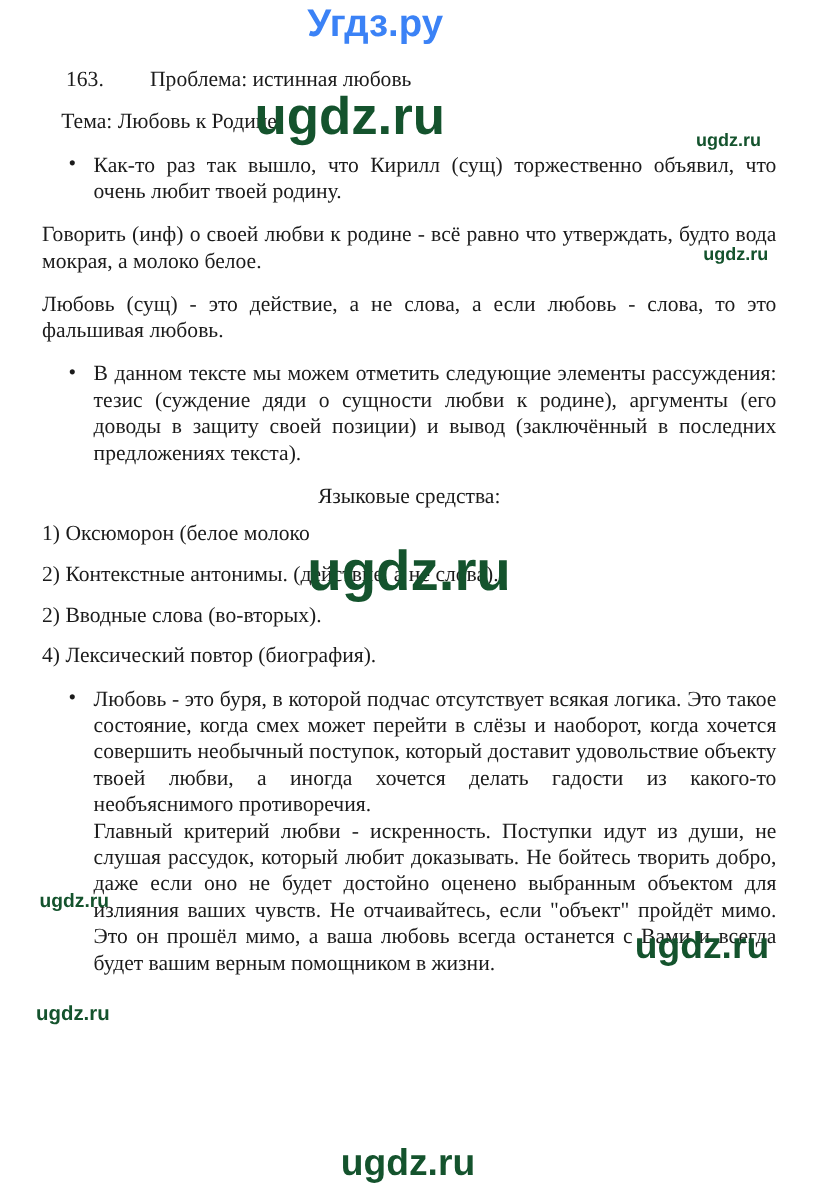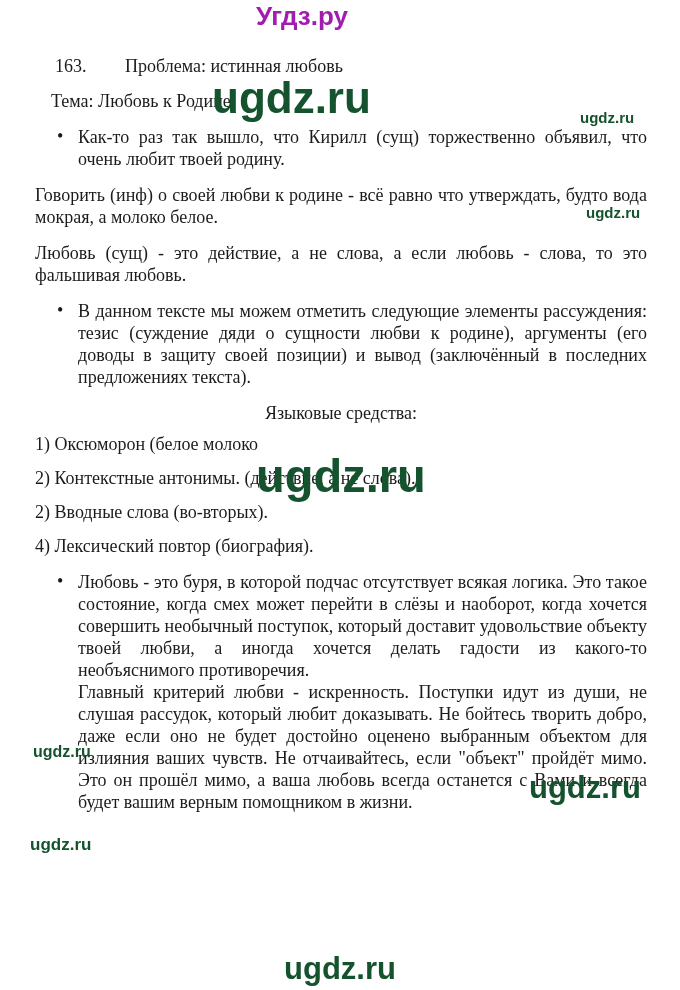--- a/index.html
+++ b/index.html
@@ -8,21 +8,21 @@
     background:#ffffff;
     position:relative;
     overflow:hidden;
     font-family:"Liberation Serif","DejaVu Serif",serif;
     color:#1b1b1b;
   }
   
   .site-header{
     position:absolute;left:256px;top:1px;
     font-family:"Liberation Sans","DejaVu Sans",sans-serif;
-    font-weight:bold;font-size:26px;color:#a21caf;
+    font-weight:bold;font-size:32px;color:#3b82f6;
   }
   
   .doc{
     position:absolute;left:35px;top:55px;width:612px;
     font-size:18px;line-height:22px;
     text-align:justify;
   }
   .title-line{text-align:left;margin:0 0 13px 0;}
   .ex-num{display:inline-block;margin-left:20px;}
   .ex-title{display:inline-block;margin-left:34px;}

